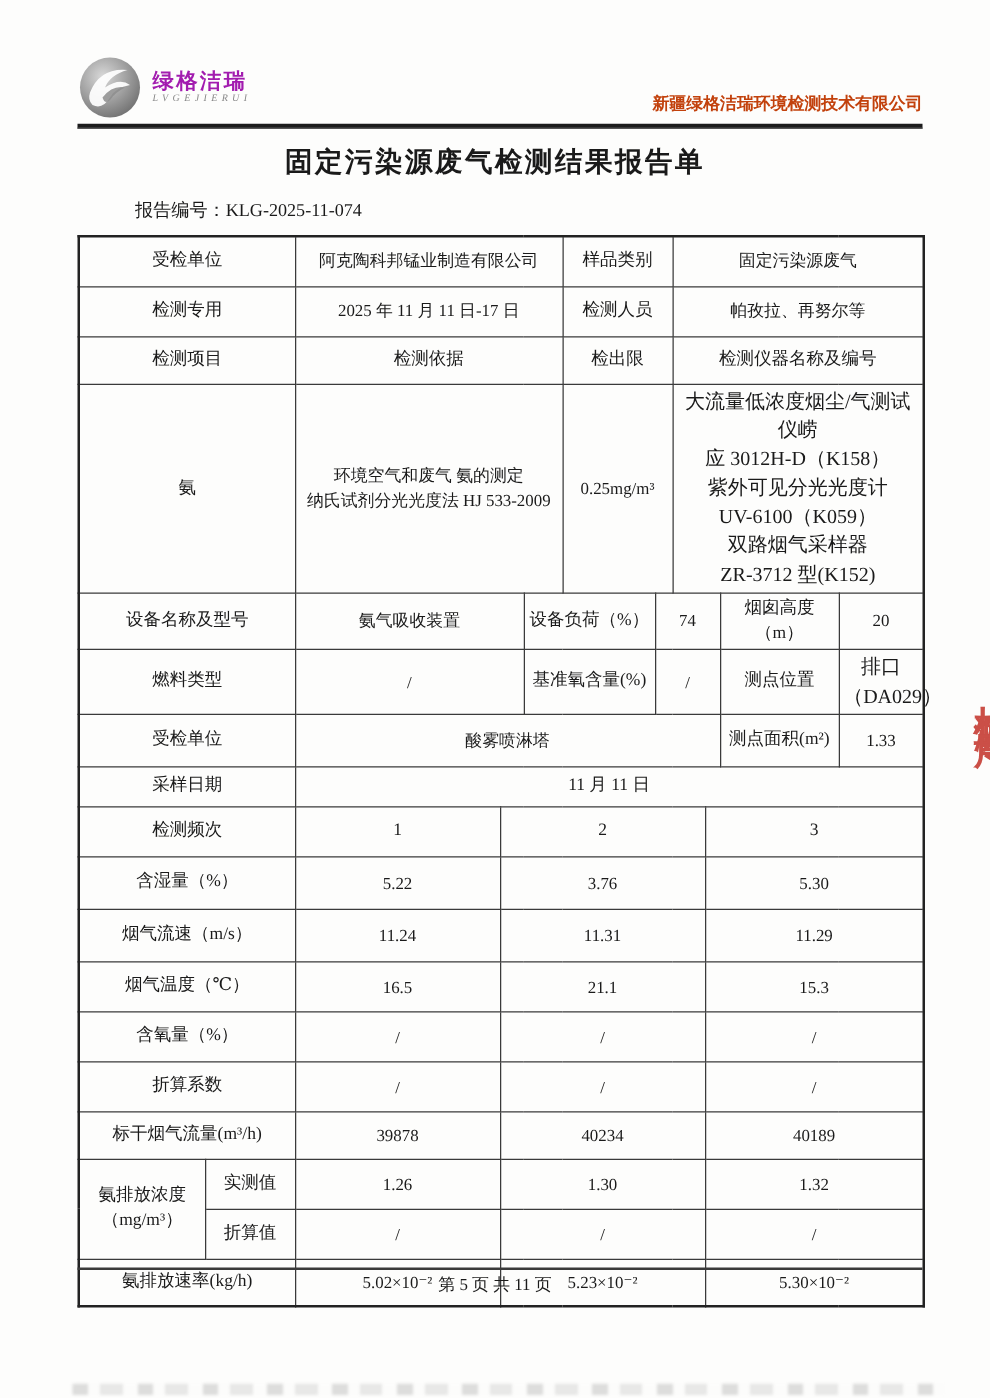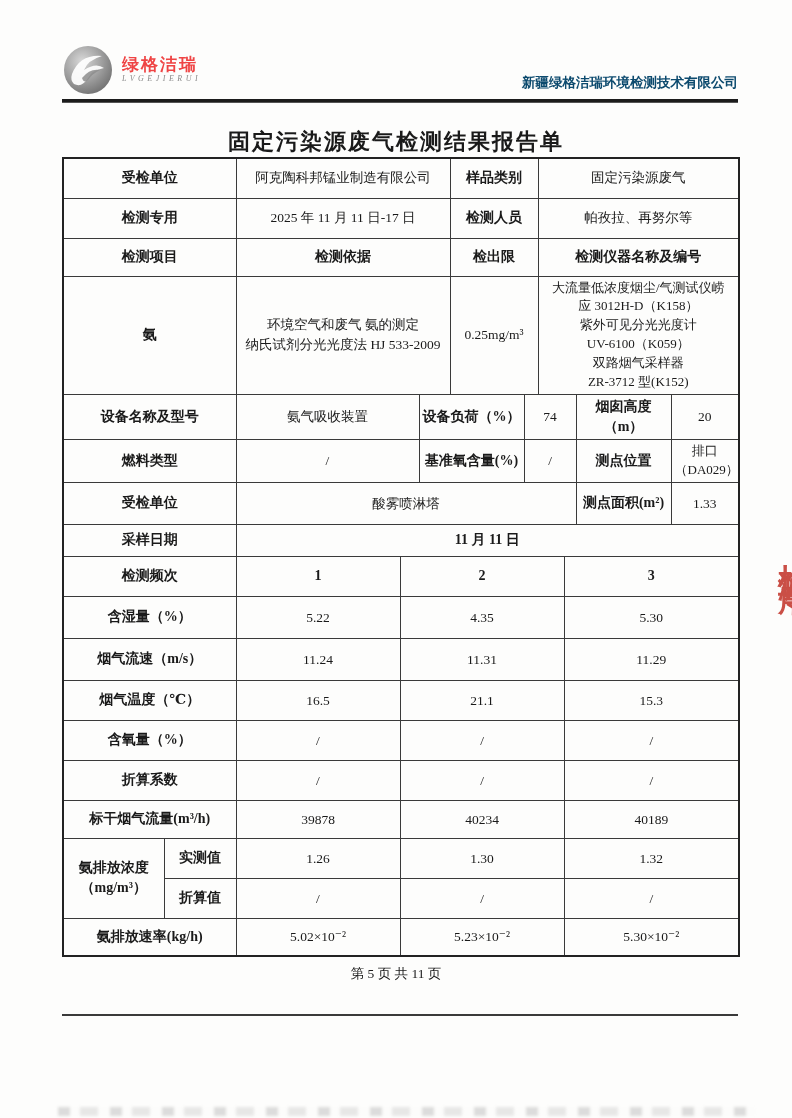--- a/index.html
+++ b/index.html
@@ -14,49 +14,49 @@
   .page { position:absolute; inset:0; }
 
   
   .header {
     display:flex; align-items:flex-end; justify-content:space-between;
     margin:46px 54px 0 62px; height:50px;
   }
   .logo-block { display:flex; align-items:center; gap:8px; }
   .logo-circle { width:52px; height:52px; }
   .brand-lines { display:flex; flex-direction:column; line-height:1.1; }
-  .brand-cn { font-size:17px; font-weight:bold; color:#ef4444; letter-spacing:2px; }
+  .brand-cn { font-size:17px; font-weight:bold; color:#a21caf; letter-spacing:2px; }
   .brand-en { font-size:8px; letter-spacing:3.5px; color:#8a8a8a;font-style:italic; }
-  .company { font-size:13.5px; font-weight:bold; color:#0c4a6e; margin-bottom:4px; }
+  .company { font-size:13.5px; font-weight:bold; color:#c2410c; margin-bottom:4px; }
   .rule { margin:3px 54px 0 62px; height:4px; background:#1c1c1c; border-bottom:1px solid #555; }
 
-  .title { text-align:center; font-size:22px; font-weight:bold; letter-spacing:2px; margin-top:24px; }
+  .title { text-align:center; font-size:22px; font-weight:bold; letter-spacing:2px; margin-top:12px; }
   .report-no { margin:14px 0 10px 108px; font-size:14.5px; }
 
   
   table.report {
     margin-left:62px; width:678px; table-layout:fixed;
     border-collapse:collapse; font-size:13.5px;
   }
   table.report td {
     border:1px solid #3a3a3a;
     text-align:center; vertical-align:middle;
     padding:2px 3px; line-height:1.45;
   }
   table.report { border:2px solid #222; }
-  td.b { font-weight:bold; font-size:14px; }
+  td.b { font-weight:normal; font-size:14px; }
   td.left { text-align:left; padding-left:12px; }
   .ml { display:block; }
   tr.h40 td{ height:40px; } tr.h38 td{ height:38px; } tr.h42 td{ height:42px; }
   tr.h32 td{ height:32px; } tr.hbig td{ height:114px; }
-  .small-lines { font-size:13px; line-height:1.5; }
+  .small-lines { font-size:16px; line-height:1.5; }
 
   
   .footer-line { position:absolute; left:62px; right:54px; top:1014px; border-top:2px solid #3a3a3a; }
-  .footer-text { position:absolute; left:0; right:0; top:965px; text-align:center; font-size:13.5px; }
+  .footer-text { position:absolute; left:0; right:0; top:1019px; text-align:center; font-size:13.5px; }
 
   
   .seal-fragment {
     position:absolute; right:0; top:540px; width:22px; height:170px;
     overflow:hidden; pointer-events:none;
   }
   .seal-inner {
     position:absolute; left:5px; top:0;
     writing-mode:vertical-rl; text-orientation:upright;
     font-size:30px; line-height:1.2; font-weight:bold;
@@ -95,20 +95,23 @@
         <span class="brand-cn">绿格洁瑞</span>
         <span class="brand-en">LVGEJIERUI</span>
       </div>
     </div>
     <div class="company">新疆绿格洁瑞环境检测技术有限公司</div>
   </div>
   <div class="rule"></div>
 
   <div class="title">固定污染源废气检测结果报告单</div>
 
+  <div class="report-no">
+    <span>报告编号：</span><span>KLG-2025-11-074</span>
+  </div>
 
   <table class="report">
     <colgroup>
       <col style="width:101px">
         <col style="width:72px">
         <col style="width:164px">
       <col style="width:19px">
         <col style="width:31px">
         <col style="width:74px">
       <col style="width:14px">
@@ -187,21 +190,21 @@
 
     <tr class="h40">
       <td class="b" colspan="2">检测频次</td>
       <td class="b">1</td>
       <td class="b" colspan="5">2</td>
       <td class="b" colspan="3">3</td>
     </tr>
     <tr class="h42">
       <td class="b" colspan="2">含湿量（%）</td>
       <td>5.22</td>
-      <td colspan="5">4.35</td>
+      <td colspan="5">3.76</td>
       <td colspan="3">5.30</td>
     </tr>
     <tr class="h42">
       <td class="b" colspan="2">烟气流速（m/s）</td>
       <td>11.24</td>
       <td colspan="5">11.31</td>
       <td colspan="3">11.29</td>
     </tr>
     <tr class="h40">
       <td class="b" colspan="2">烟气温度（℃）</td>

